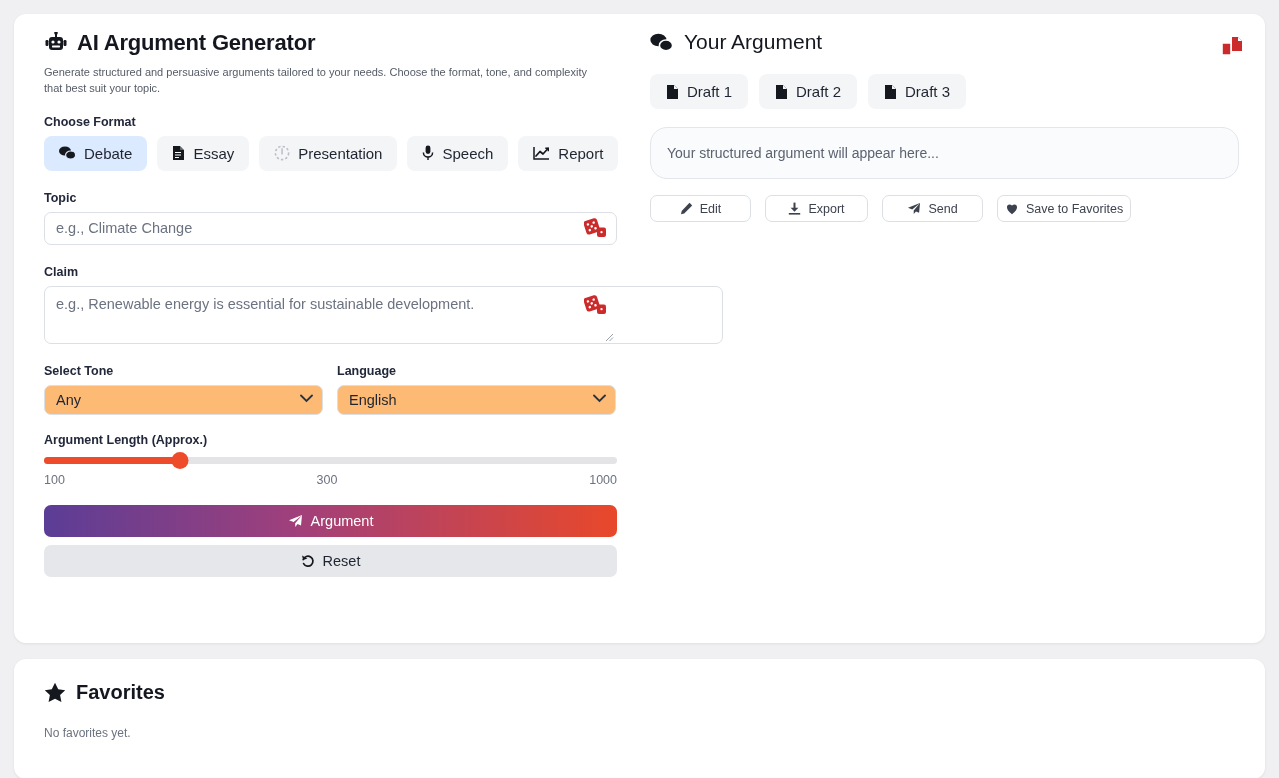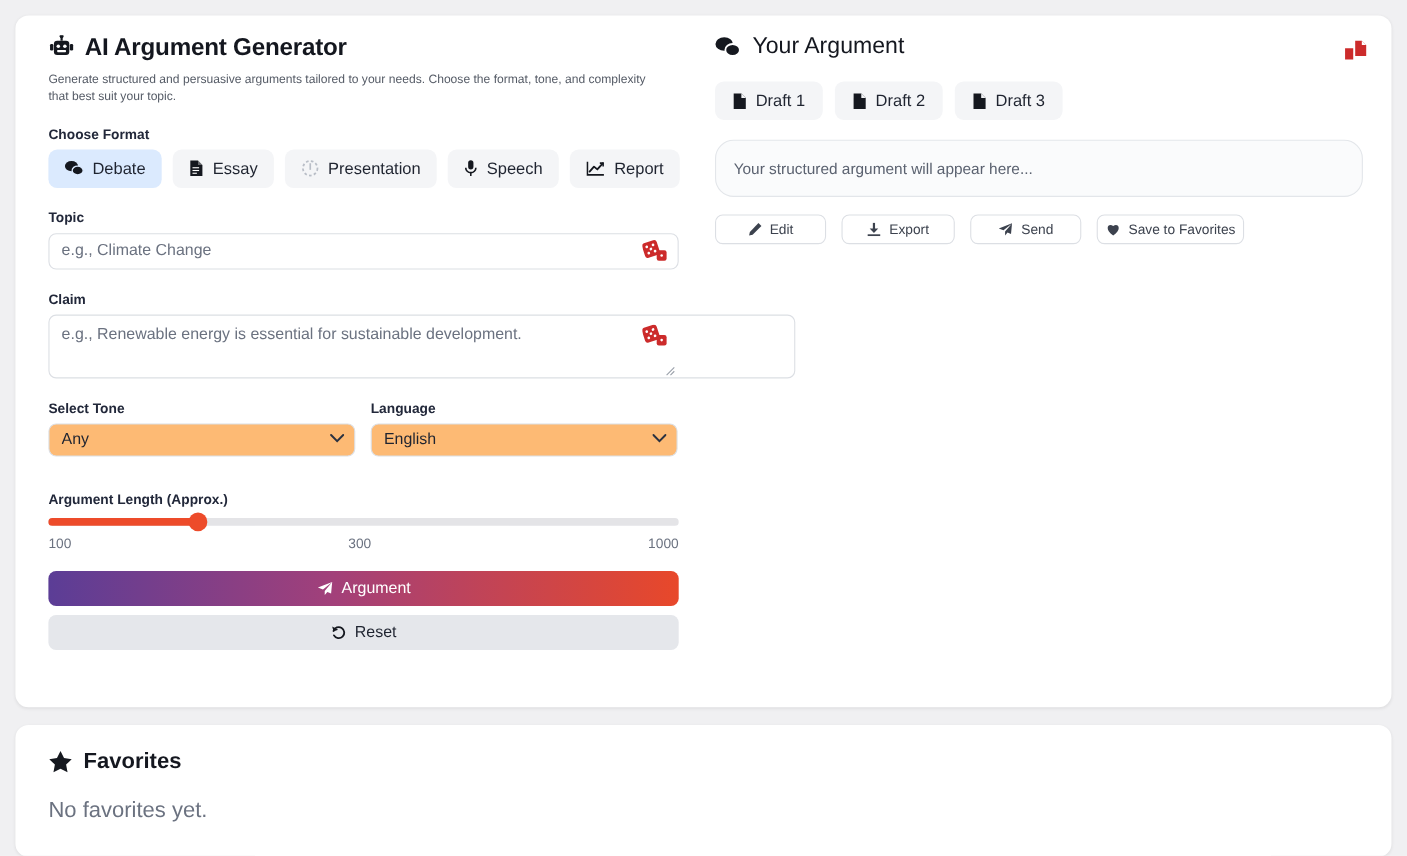--- a/index.html
+++ b/index.html
@@ -158,21 +158,21 @@
     height: 27px; padding: 0 16px; font-size: 12.5px; color: #3c424e;
     font-family: inherit; cursor: pointer; white-space: nowrap;
   }
 
   
   .fav-card { margin-top: 16px; height: 120px; padding: 22px 30px; }
   .fav-title-row { display: flex; align-items: center; gap: 10px; }
   .fav-title-row h2 {
     font-size: 20px; font-weight: bold; margin: 0; color: #14171f;
   }
-  .fav-empty { margin: 22px 0 0 0; font-size: 20px; color: #6b7280; }
+  .fav-empty { margin: 22px 0 0 0; font-size: 12px; color: #6b7280; }
 
   svg { display: block; }
 </style>
 </head>
 <body>
 
 <div class="page">
 
   <div class="card main-card">
 
@@ -331,21 +331,21 @@
             </select>
             <span class="chev">
               <svg width="13" height="9" viewBox="0 0 13 9">
                 <path d="M1 1.5 L6.5 7 L12 1.5" fill="none" stroke="#2b3240" stroke-width="1.8" stroke-linecap="round"></path>
               </svg>
             </span>
           </div>
         </div>
       </div>
 
-      <div style="margin-top:32px;">
+      <div style="margin-top:18px;">
         <span class="field-label">Argument Length (Approx.)</span>
         <div class="slider-track">
           <div class="slider-fill" id="sliderFill" style="width: 23.7%;"></div>
           <div class="slider-thumb" id="sliderThumb" style="left: 23.7%;"></div>
         </div>
         <div class="slider-ticks">
           <span>100</span>
           <span>300</span>
           <span>1000</span>
         </div>

